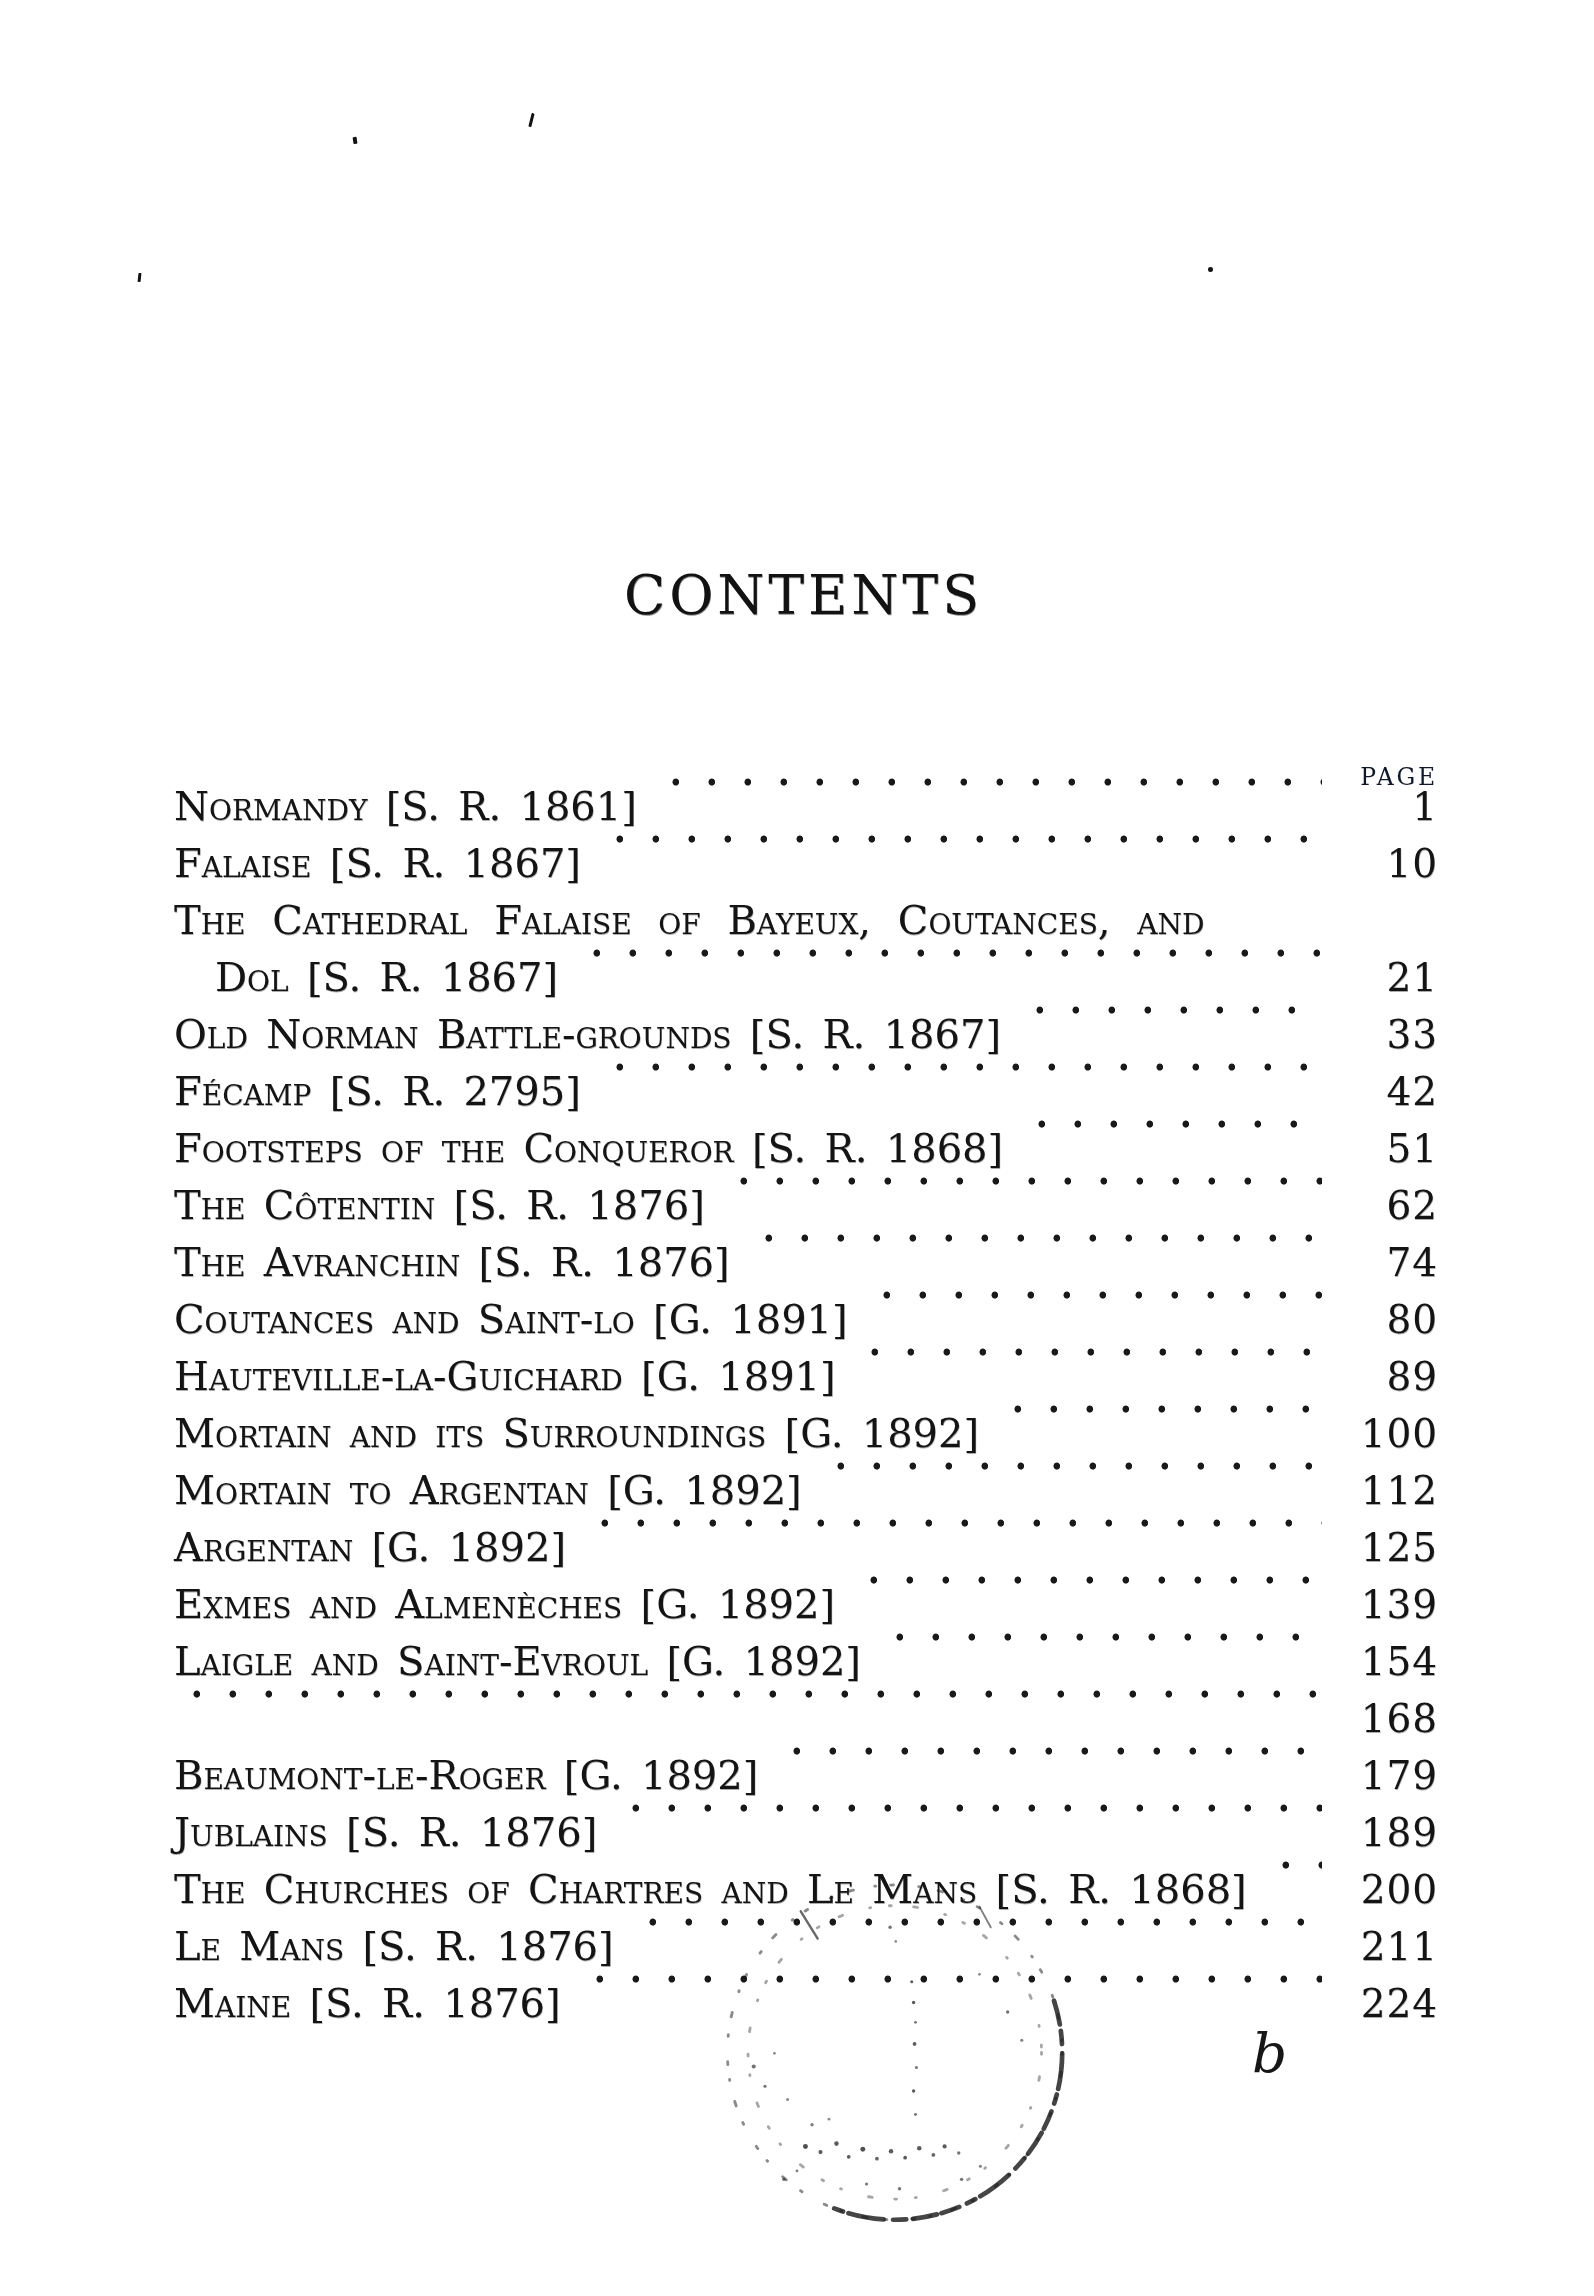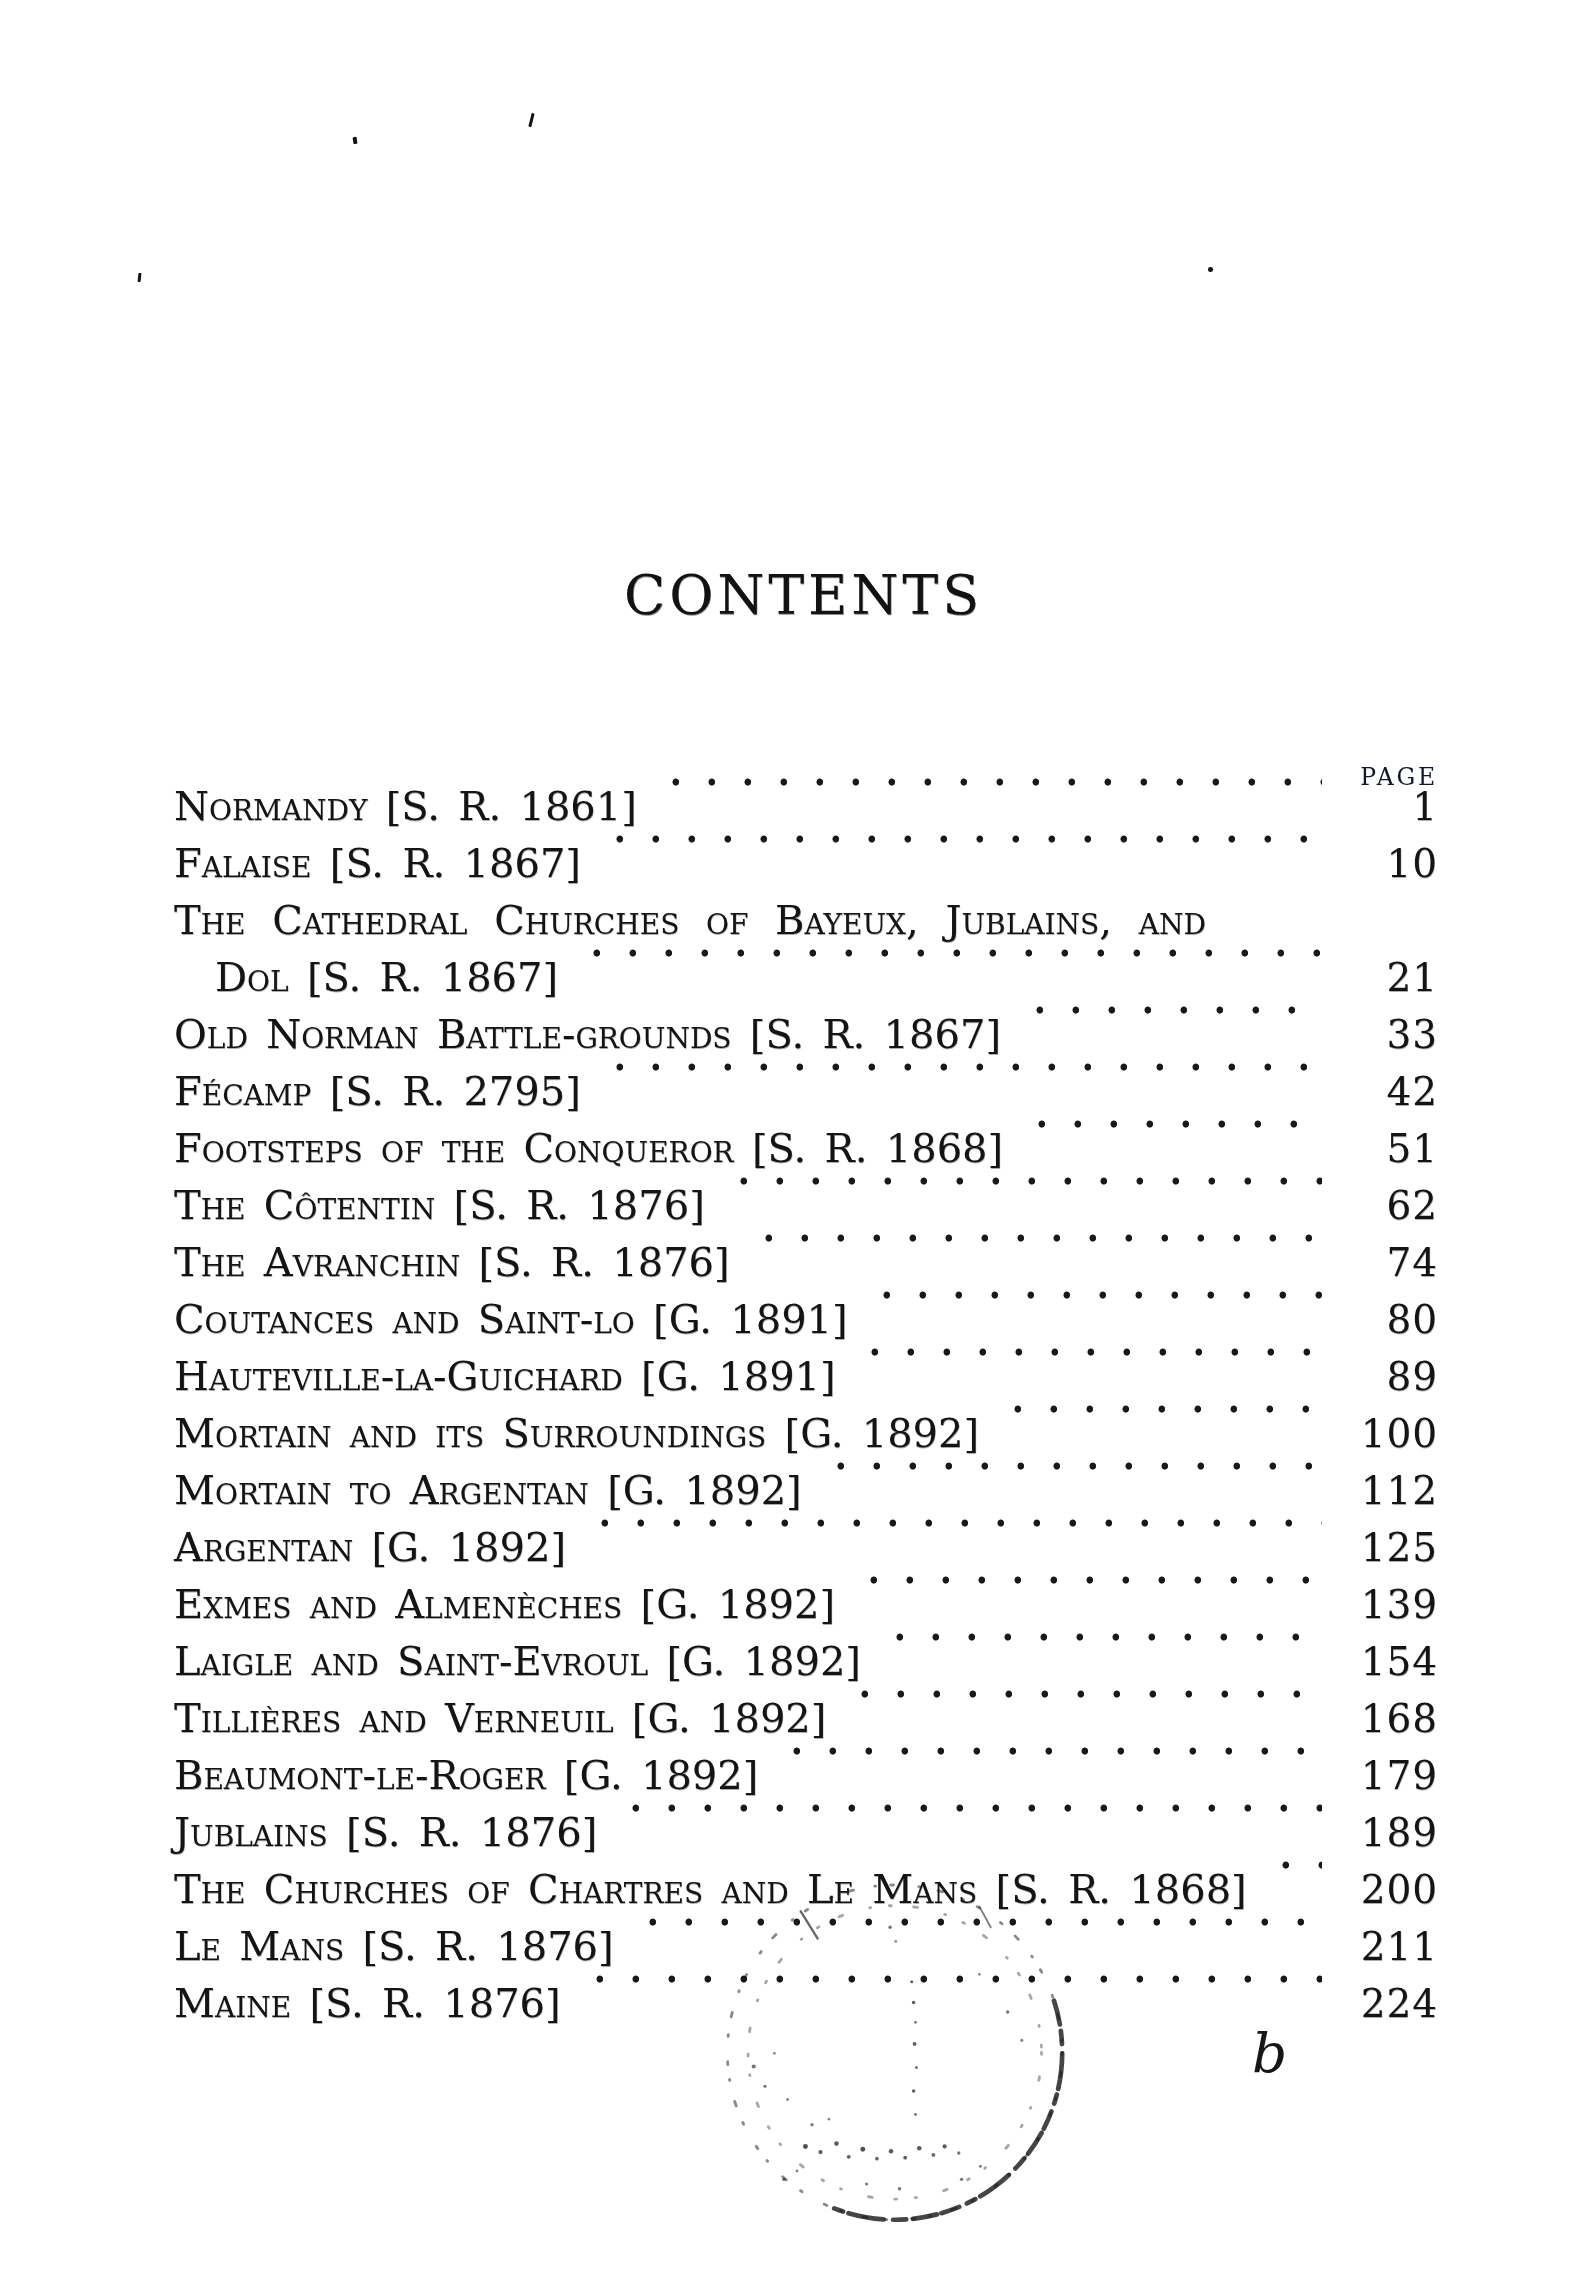--- a/index.html
+++ b/index.html
@@ -78,21 +78,21 @@
     <span class="entry-title">Normandy [S. R. 1861]</span>
     <span class="leader"></span>
     <span class="num">1</span>
   </div>
       <div class="toc-row">
     <span class="entry-title">Falaise [S. R. 1867]</span>
     <span class="leader"></span>
     <span class="num">10</span>
   </div>
       <div class="toc-row justify">
-    <span class="entry-title">The Cathedral Churches of Bayeux, Jublains, and</span>
+    <span class="entry-title">The Cathedral Falaise of Bayeux, Coutances, and</span>
 
   </div>
       <div class="toc-row indent">
     <span class="entry-title">Dol [S. R. 1867]</span>
     <span class="leader"></span>
     <span class="num">21</span>
   </div>
       <div class="toc-row">
     <span class="entry-title">Old Norman Battle-grounds [S. R. 1867]</span>
     <span class="leader"></span>
@@ -147,21 +147,20 @@
     <span class="entry-title">Exmes and Almenèches [G. 1892]</span>
     <span class="leader"></span>
     <span class="num">139</span>
   </div>
       <div class="toc-row">
     <span class="entry-title">Laigle and Saint-Evroul [G. 1892]</span>
     <span class="leader"></span>
     <span class="num">154</span>
   </div>
       <div class="toc-row">
-    <span class="entry-title">Tillières and Verneuil [G. 1892]</span>
     <span class="leader"></span>
     <span class="num">168</span>
   </div>
       <div class="toc-row">
     <span class="entry-title">Beaumont-le-Roger [G. 1892]</span>
     <span class="leader"></span>
     <span class="num">179</span>
   </div>
       <div class="toc-row">
     <span class="entry-title">Jublains [S. R. 1876]</span>

